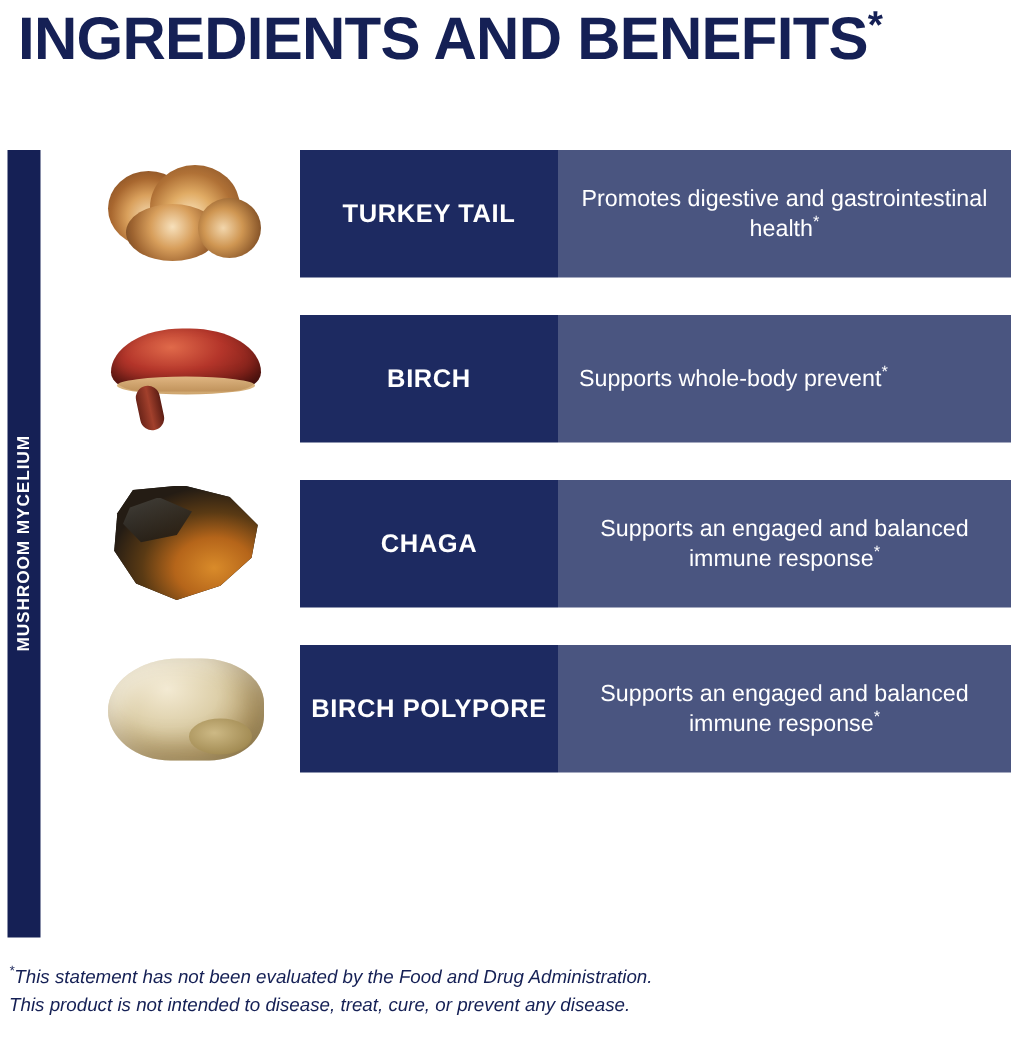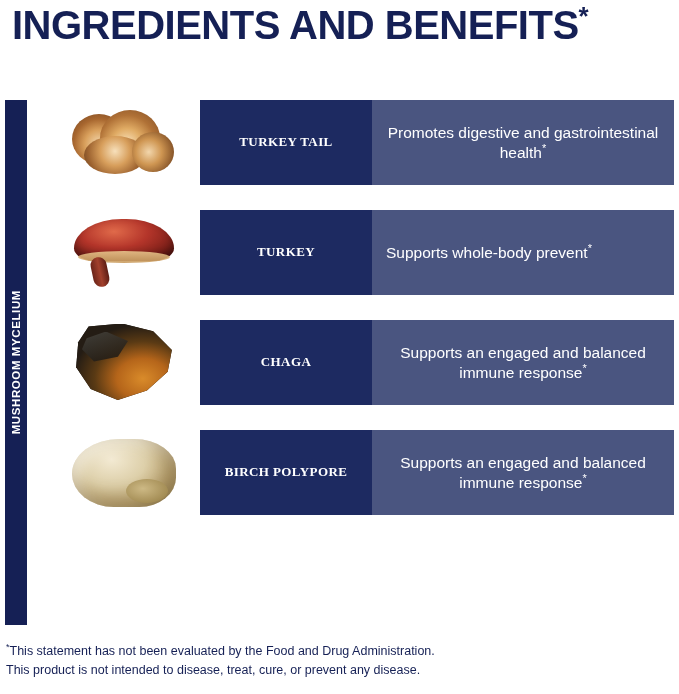--- a/index.html
+++ b/index.html
@@ -78,25 +78,24 @@
   }
   .cell-name {
     width: 172px;
     flex: 0 0 172px;
     background: #1d2a61;
     color: #ffffff;
     display: flex;
     align-items: center;
     justify-content: center;
     text-align: center;
-    font-size: 13px;
+    font-size: 17px;
     font-weight: bold;
     letter-spacing: 0.4px;
     line-height: 1.15;
-    font-family: Liberation Serif, serif;
   }
   .cell-benefit {
     flex: 1 1 auto;
     background: #4a5580;
     color: #ffffff;
     display: flex;
     align-items: center;
     justify-content: flex-start;
     text-align: center;
     padding: 0 14px;
@@ -235,20 +234,21 @@
     background: radial-gradient(ellipse at 40% 40%, #cdb985 0%, #a48d55 70%, #7b6738 100%);
   }
 
   .footnote {
     position: absolute;
     left: 6px;
     bottom: 14px;
     color: #152055;
     font-size: 12.5px;
     line-height: 1.5;
+    font-style: italic;
   }
   .footnote .star {
     font-size: 9px;
     vertical-align: super;
   }
 </style>
 </head>
 <body>
 
 <div class="page">
@@ -281,21 +281,21 @@
 
     <div class="row">
       <div class="cell-image">
         <div class="shroom s-reishi">
           <div class="cap"></div>
             <div class="rim"></div>
             <div class="stem"></div>
         </div>
       </div>
       <div class="cell-name">
-        <span>TURKEY</span>
+        <span>BIRCH</span>
       </div>
       <div class="cell-benefit">
         <span><span>Supports whole-body prevent</span><span class="star">*</span></span>
       </div>
     </div>
 
     <div class="row">
       <div class="cell-image">
         <div class="shroom s-chaga">
           <div class="mass"></div>

